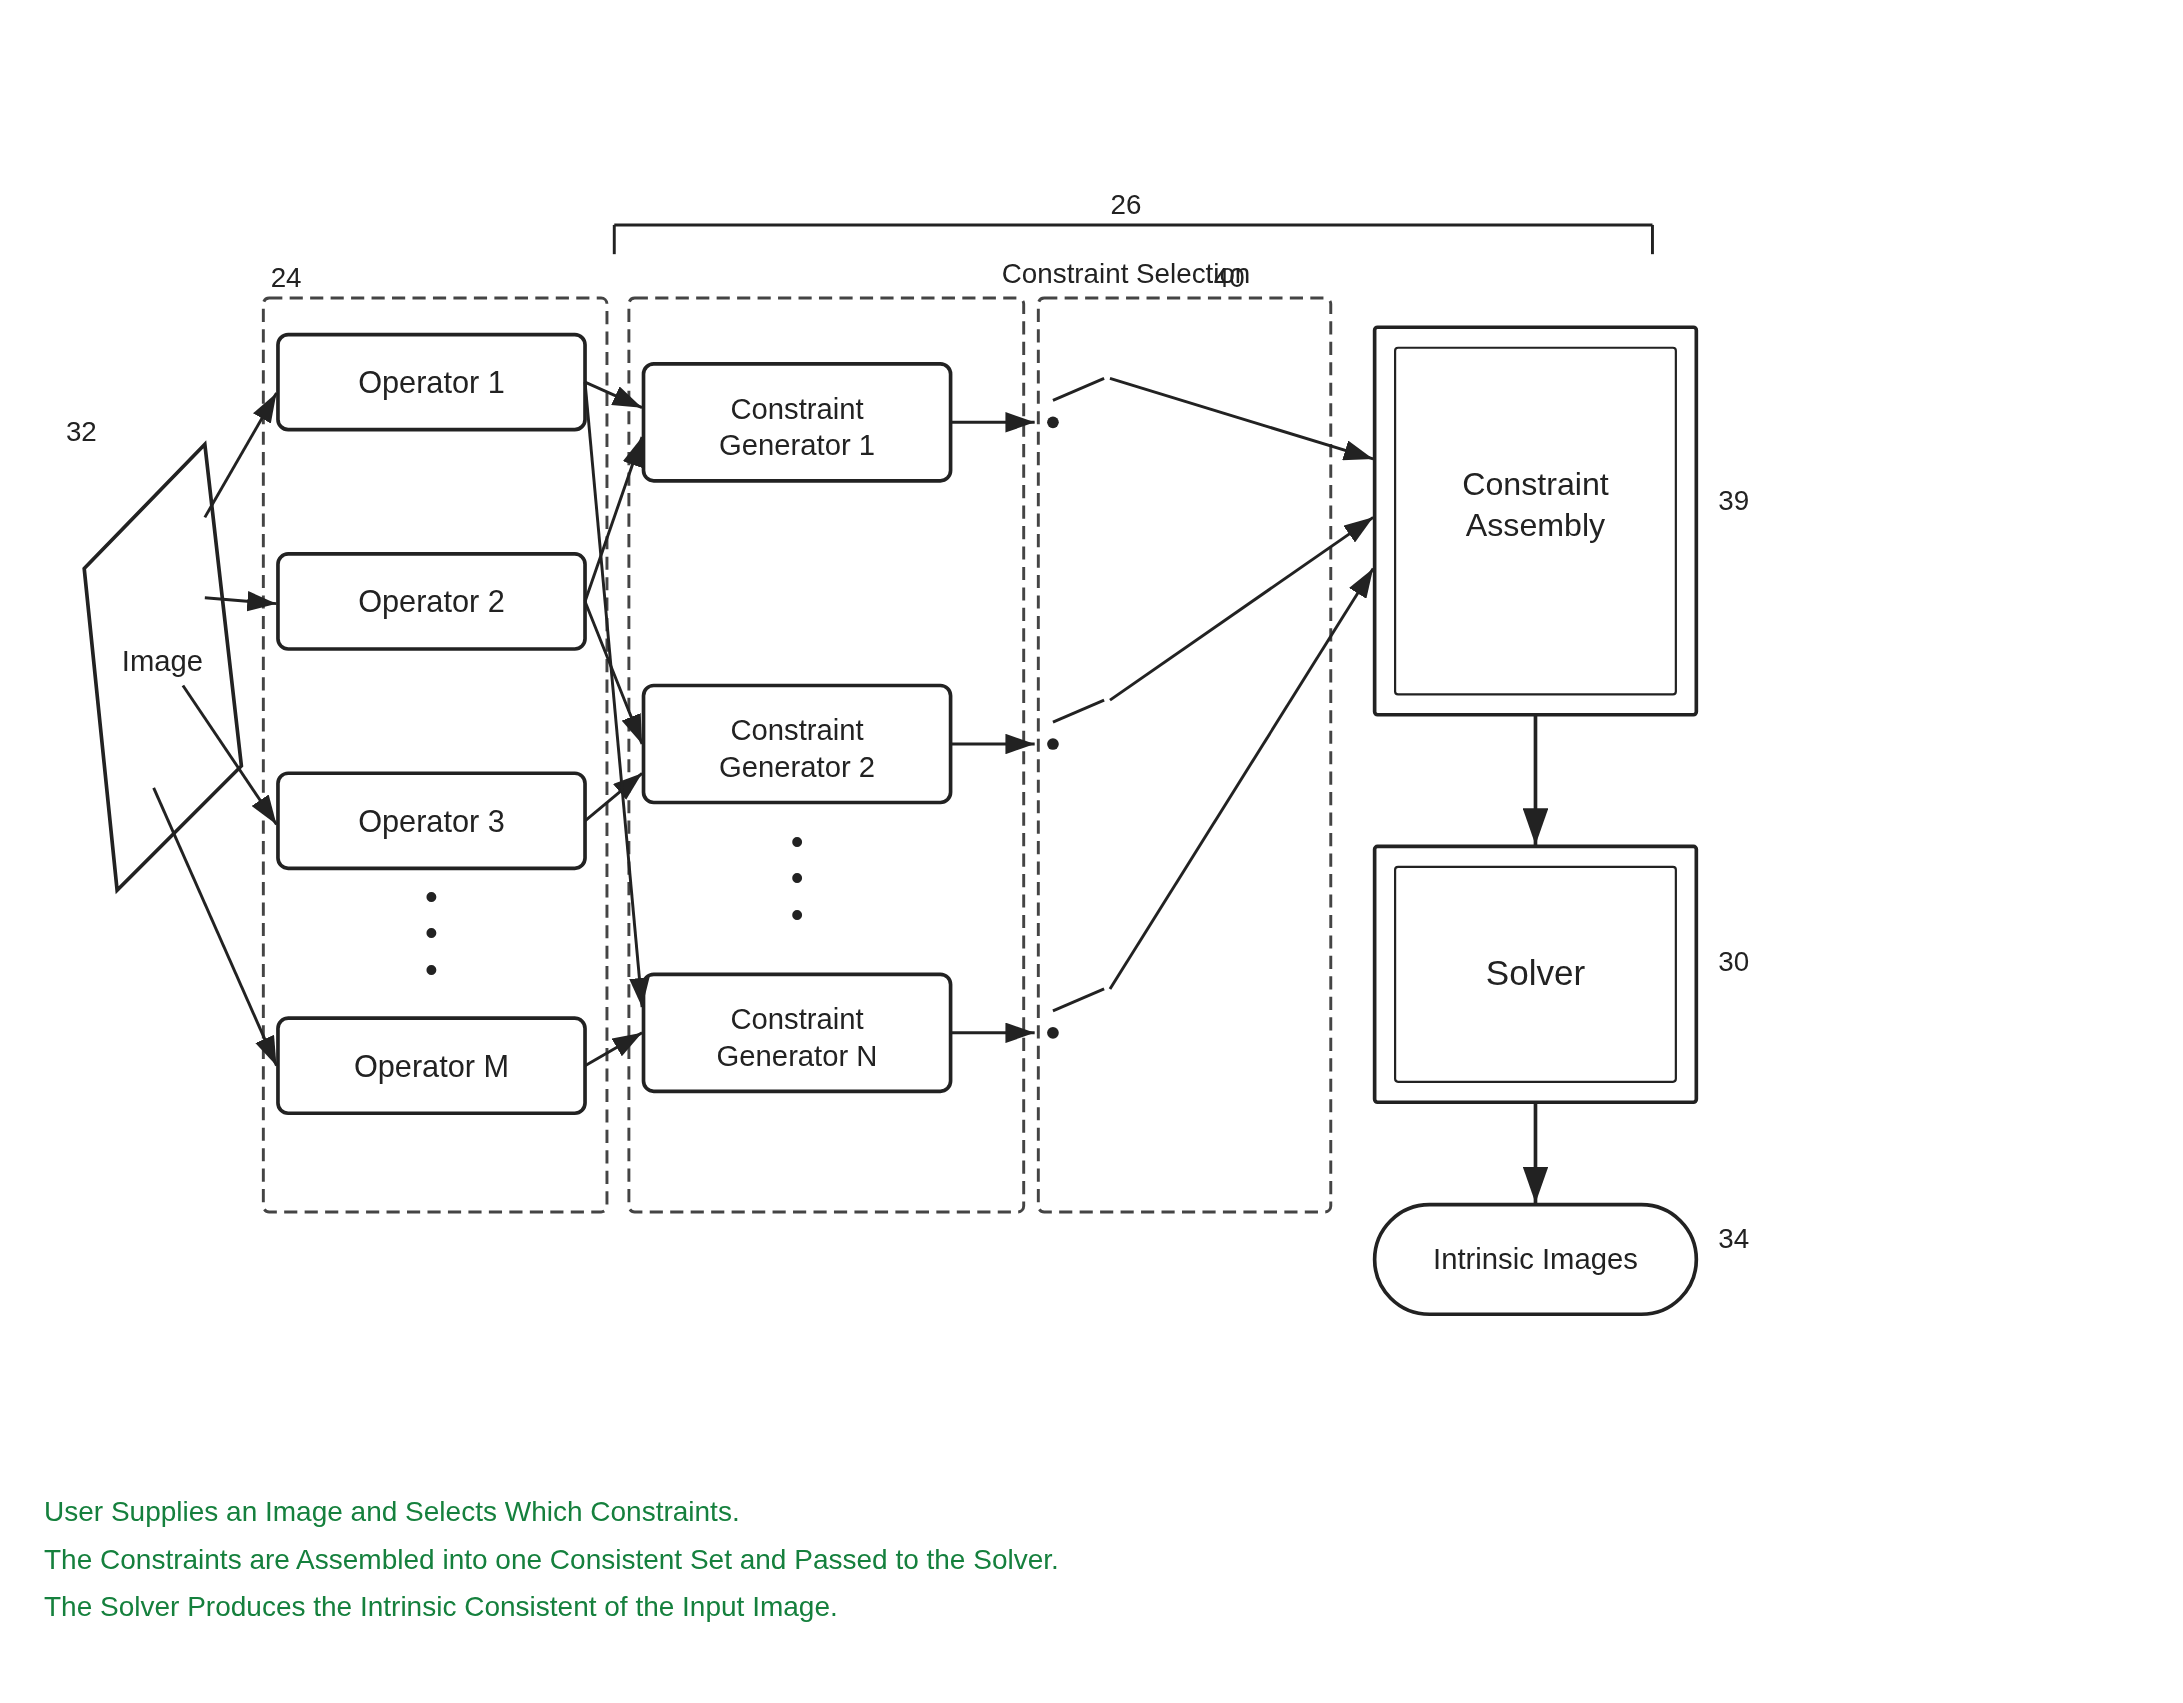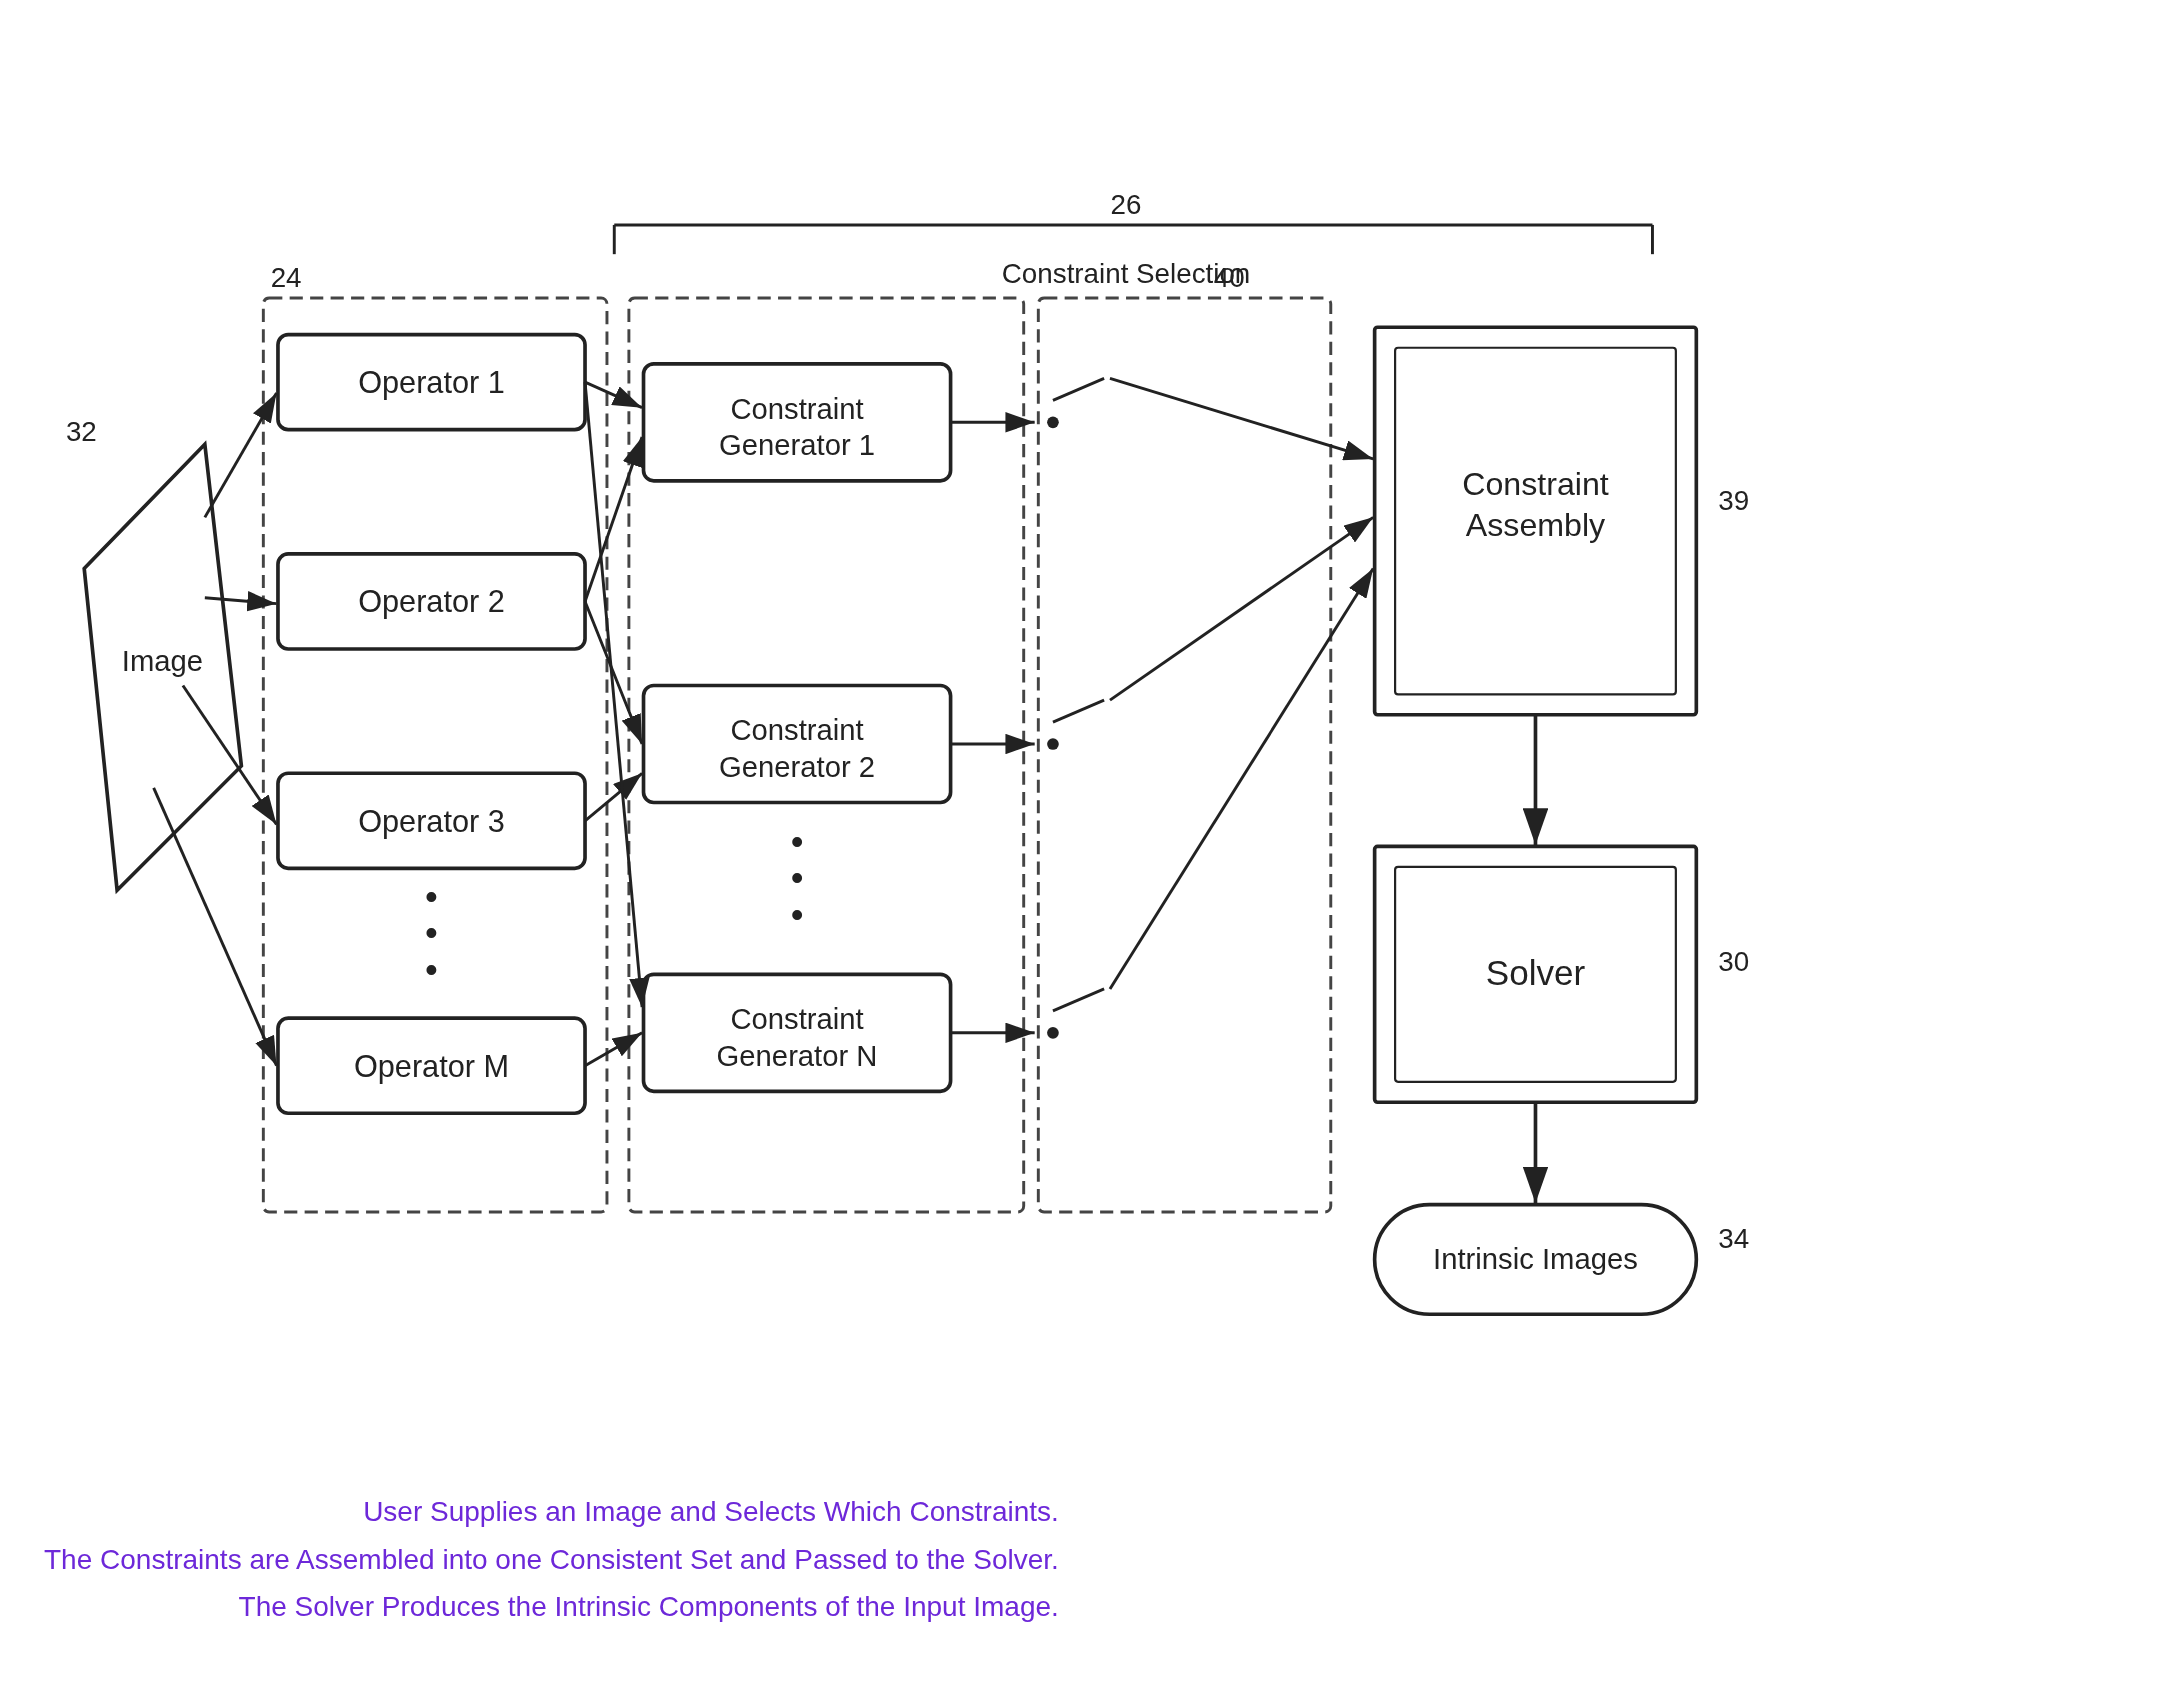--- a/index.html
+++ b/index.html
@@ -23,22 +23,21 @@
       top: 0; left: 0;
       width: 100%;
       height: 100%;
     }
     .caption-area {
       position: absolute;
       bottom: 73px;
       left: 44px;
       font-size: 28px;
       line-height: 1.7;
-      color: #6d28d9;
-      text-align: right;
+      color: #15803d;
     }
   </style>
 </head>
 <body>
 
 <div class="diagram-container">
   <svg class="diagram-svg" viewBox="0 0 2860 2000" xmlns="http://www.w3.org/2000/svg">
 
     <defs>
       <marker id="arrowhead" markerWidth="10" markerHeight="7" refX="10" refY="3.5" orient="auto">
@@ -174,15 +173,15 @@
     <line x1="2040" y1="800" x2="2040" y2="978" stroke="#222" stroke-width="5" marker-end="url(#arrowhead)"></line>
 
     <line x1="2040" y1="1332" x2="2040" y2="1468" stroke="#222" stroke-width="5" marker-end="url(#arrowhead)"></line>
 
   </svg>
 </div>
 
 <div class="caption-area">
   <div>User Supplies an Image and Selects Which Constraints.</div>
   <div>The Constraints are Assembled into one Consistent Set and Passed to the Solver.</div>
-  <div>The Solver Produces the Intrinsic Components of the Input Image.</div>
+  <div>The Solver Produces the Intrinsic Consistent of the Input Image.</div>
 </div>
 
 
 </body></html>

